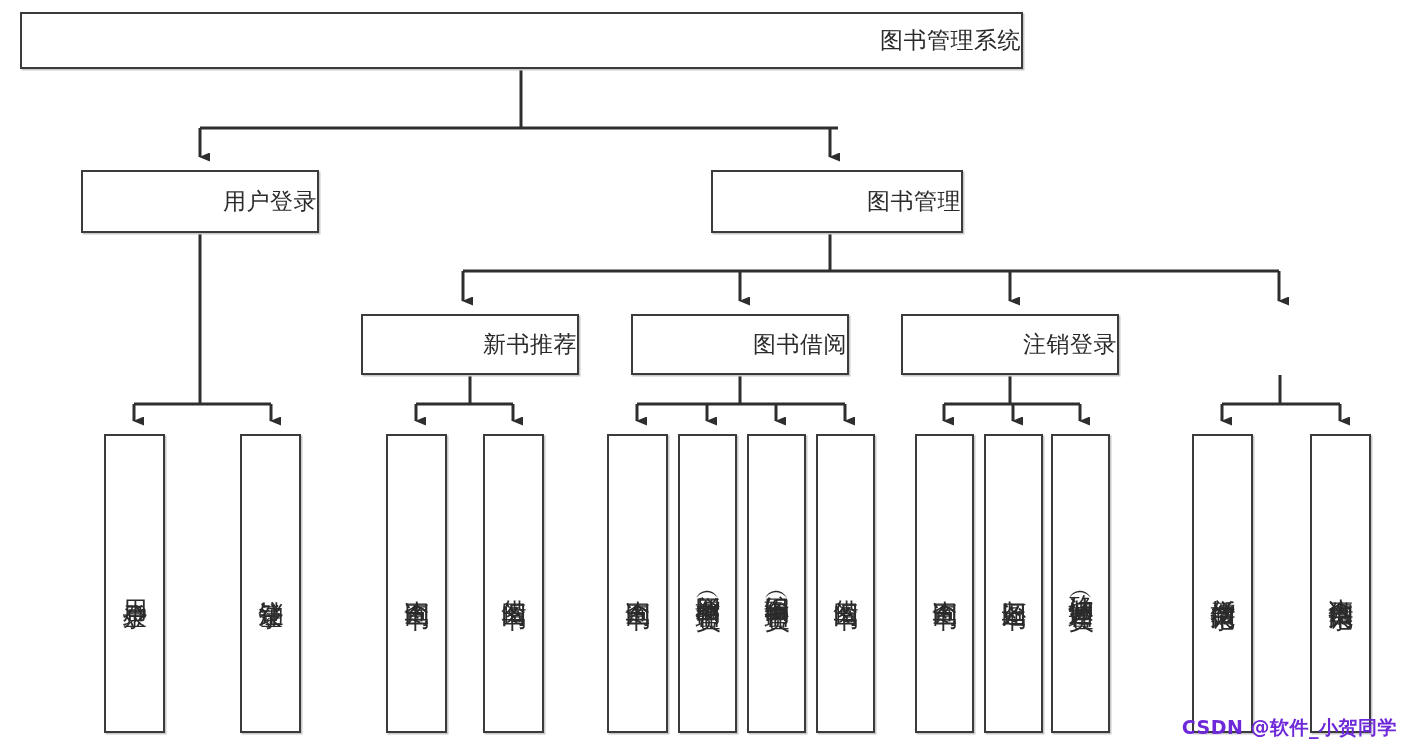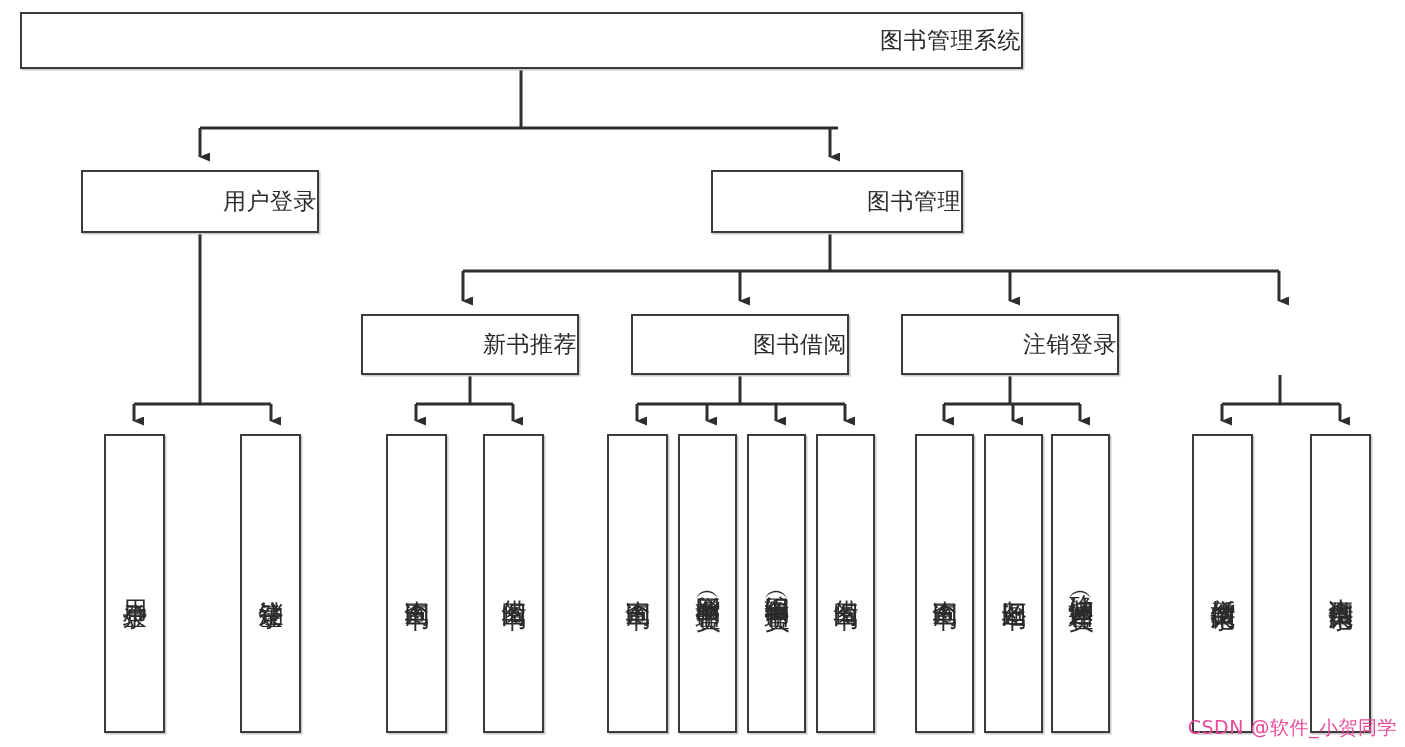--- a/index.html
+++ b/index.html
@@ -56,23 +56,24 @@
     color: #2b2b2b;
   }
   .htext {
     white-space: nowrap;
   }
   #watermark {
     position: absolute;
     right: 8px;
     bottom: 6px;
     font-size: 19px;
-    color: #ec4899;
+    color: #6d28d9;
     letter-spacing: 0.5px;
     white-space: nowrap;
+    font-weight: bold;
   }
 </style>
 </head>
 <body>
 
 <div id="canvas">
 
   <svg id="wires" viewBox="0 0 1405 747" xmlns="http://www.w3.org/2000/svg">
     <defs>
       <marker id="arrow" markerWidth="9" markerHeight="11" refX="4.5" refY="10" orient="auto" markerUnits="userSpaceOnUse">

